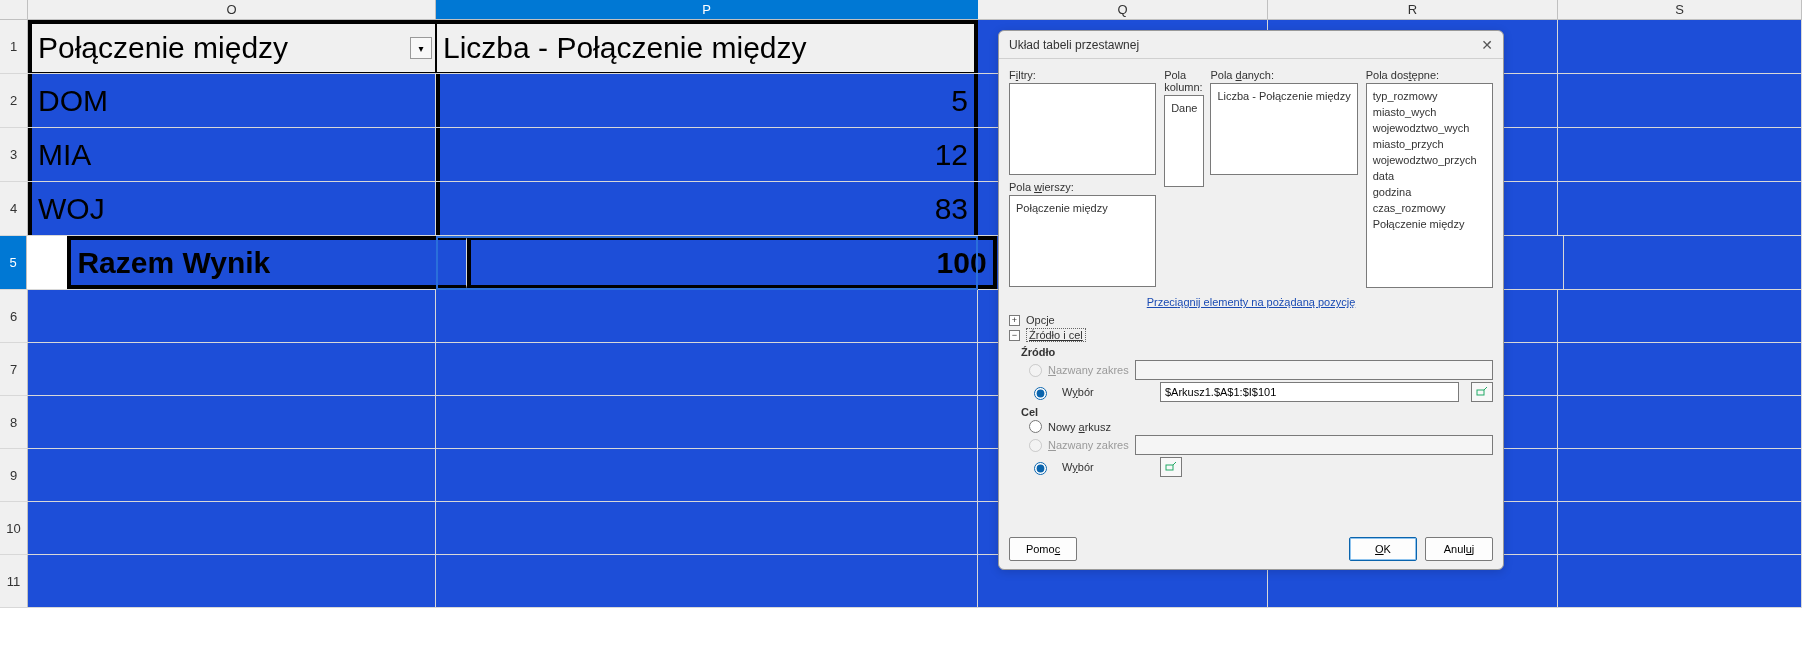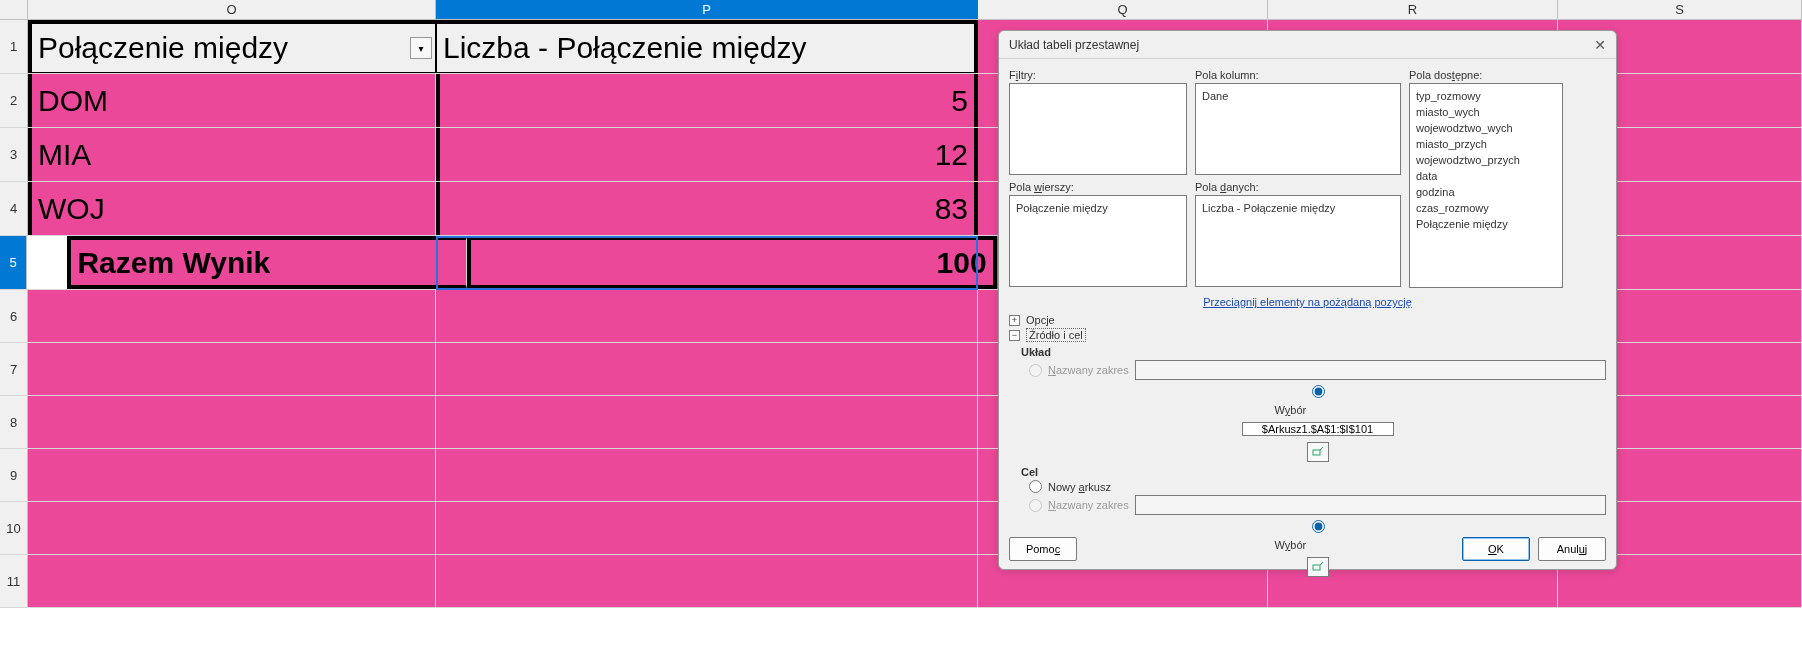--- a/index.html
+++ b/index.html
@@ -12,21 +12,21 @@
   .col-h { text-align: center; font-size: 13px; color: #333; border-right: 1px solid #c0c0c0; line-height: 20px; }
   .col-O { width: 408px; }
   .col-P { width: 542px; background: #0078d4; color: #fff; border-right: 1px solid #0078d4; }
   .col-Q { width: 290px; }
   .col-R { width: 290px; }
   .col-S { width: 244px; }
 
   .row { display: flex; border-bottom: 1px solid #d8d8d8; }
   .row-h { width: 28px; background: #f0f0f0; border-right: 1px solid #c0c0c0; text-align: center; font-size: 13px; color: #333; display:flex; align-items:center; justify-content:center; }
   .row-h.sel { background: #0078d4; color:#fff; }
-  .cell { border-right: 1px solid #d8d8d8; background:#ec4899; }
+  .cell { border-right: 1px solid #d8d8d8; background:#1d4ed8; }
   .cell-O { width: 408px; }
   .cell-P { width: 542px; }
   .cell-Q { width: 290px; }
   .cell-R { width: 290px; }
   .cell-S { width: 244px; }
 
   .r1 { height: 54px; }
   .r2, .r3, .r4, .r5 { height: 54px; }
   .r6, .r7, .r8, .r9, .r10, .r11 { height: 53px; }
 
@@ -35,53 +35,53 @@
   .pivot-body { border-left: 4px solid #000; border-right: 4px solid #000; }
   .pivot-right { text-align: right; justify-content:flex-end; }
   .pivot-bold { font-weight: bold; }
   .pivot-top { border-top: 4px solid #000; }
 
   .dd-btn { position:absolute; right:3px; top:50%; transform:translateY(-50%); width:22px; height:22px; border:1px solid #999; background:#f8f8f8; display:flex; align-items:center; justify-content:center; font-size:10px; }
 
   .active-cell-border { position:absolute; border:2px solid #2a6fdb; pointer-events:none; }
 
   
-  .dialog { position:absolute; left: 998px; top: 30px; width: 619px; height: 540px; background: #f0f0f0; border: 1px solid #9a9a9a; border-radius: 6px; box-shadow: 0 2px 10px rgba(0,0,0,0.15); }
+  .dialog { position:absolute; left: 998px; top: 30px; width: 506px; height: 540px; background: #f0f0f0; border: 1px solid #9a9a9a; border-radius: 6px; box-shadow: 0 2px 10px rgba(0,0,0,0.15); }
   .dlg-title { height: 28px; display:flex; align-items:center; padding: 0 10px; font-size: 12px; color:#333; border-bottom: 1px solid #d0d0d0; position:relative; }
   .dlg-close { position:absolute; right:6px; top:4px; width:20px; height:20px; display:flex; align-items:center; justify-content:center; font-size:14px; color:#555; }
 
   .dlg-body { padding: 10px; font-size: 11px; color:#333; }
   .panes { display:flex; gap:8px; }
   .left-col { width: 178px; display:flex; flex-direction:column; gap:6px; }
-  .mid-col  { width: 206px; display:flex; flex-direction:column; gap:6px; }
+  .mid-col  { width: 206px; display:flex; gap:6px; }
   .right-col{ width: 154px; display:flex; flex-direction:column; }
 
   .pane-label { font-size:11px; margin-bottom:2px; }
   .pane-label .ul { text-decoration: underline; }
   .listbox { background:#fff; border:1px solid #7a7a7a; height:92px; padding:4px 6px; font-size:11px; overflow:auto; }
   .listbox.tall { height: 205px; }
   .listbox .item { line-height: 16px; white-space:nowrap; }
 
   .drag-hint { text-align:center; font-size:11px; color:#1a4bb3; text-decoration:underline; margin:8px 0 6px; }
 
   .tree-row { display:flex; align-items:center; gap:6px; font-size:11px; margin:2px 0; }
   .tree-toggle { width:11px; height:11px; border:1px solid #7a7a7a; display:flex; align-items:center; justify-content:center; font-size:9px; line-height:9px; background:#fff; }
   .tree-label { }
-  .dotted { border:1px dotted #666; padding:0 2px; }
+  .dotted { border:1px dotted #666; padding:0 2px;text-decoration:underline; }
 
   .section-label { font-weight:bold; font-size:11px; margin:4px 0 2px 12px; }
   .opt-row { display:flex; align-items:center; gap:6px; margin:2px 0 2px 20px; font-size:11px; }
   .opt-row input[type=radio] { margin:0; }
   .opt-row.disabled { color:#9a9a9a; }
-  .txt { flex:1; height:20px; border:1px solid #7a7a7a; background:#fff; padding:0 4px; font-size:11px;text-align:center; }
+  .txt { flex:1; height:20px; border:1px solid #7a7a7a; background:#fff; padding:0 4px; font-size:11px; }
   .txt[disabled] { background:#f5f5f5; color:#9a9a9a; }
   .shrink-btn { width:22px; height:20px; border:1px solid #7a7a7a; background:#f8f8f8; display:flex; align-items:center; justify-content:center; }
   .shrink-btn svg { width:12px; height:12px; }
 
-  .input-line { display:flex; align-items:center; gap:6px; margin:2px 0 4px 20px;flex-direction:column; }
+  .input-line { display:flex; align-items:center; gap:12px; margin:2px 0 4px 20px; }
   .input-label { width: 86px; font-size:11px; }
 
   .dlg-buttons { position:absolute; bottom:8px; left:10px; right:10px; display:flex; align-items:center; }
   .btn { min-width:68px; height:24px; border:1px solid #7a7a7a; background:#fdfdfd; font-size:11px; border-radius:2px; }
   .btn.default { border:1px solid #0a64ad; box-shadow: inset 0 0 0 1px #8ec3ee; }
   .spacer { flex:1; }
   .ul { text-decoration: underline; }
 </style>
 </head>
 <body>
@@ -259,21 +259,21 @@
         </div>
       <span class="tree-label">Opcje</span>
     </div>
     <div class="tree-row">
       <div class="tree-toggle">
           <span>−</span>
         </div>
       <span class="tree-label dotted">Źródło i cel</span>
     </div>
 
-    <div class="section-label">Układ</div>
+    <div class="section-label">Źródło</div>
     <div class="opt-row disabled">
       <input type="radio" disabled="" style="">
       <span><span class="ul">N</span><span>azwany zakres</span></span>
       <input class="txt" disabled="" style="">
     </div>
     <div class="input-line">
       <input type="radio" checked="" style="accent-color: rgb(10, 100, 173);">
       <span class="input-label"><span>W</span><span class="ul">y</span><span>bór</span></span>
       <input class="txt" value="$Arkusz1.$A$1:$I$101" style="">
       <div class="shrink-btn">

